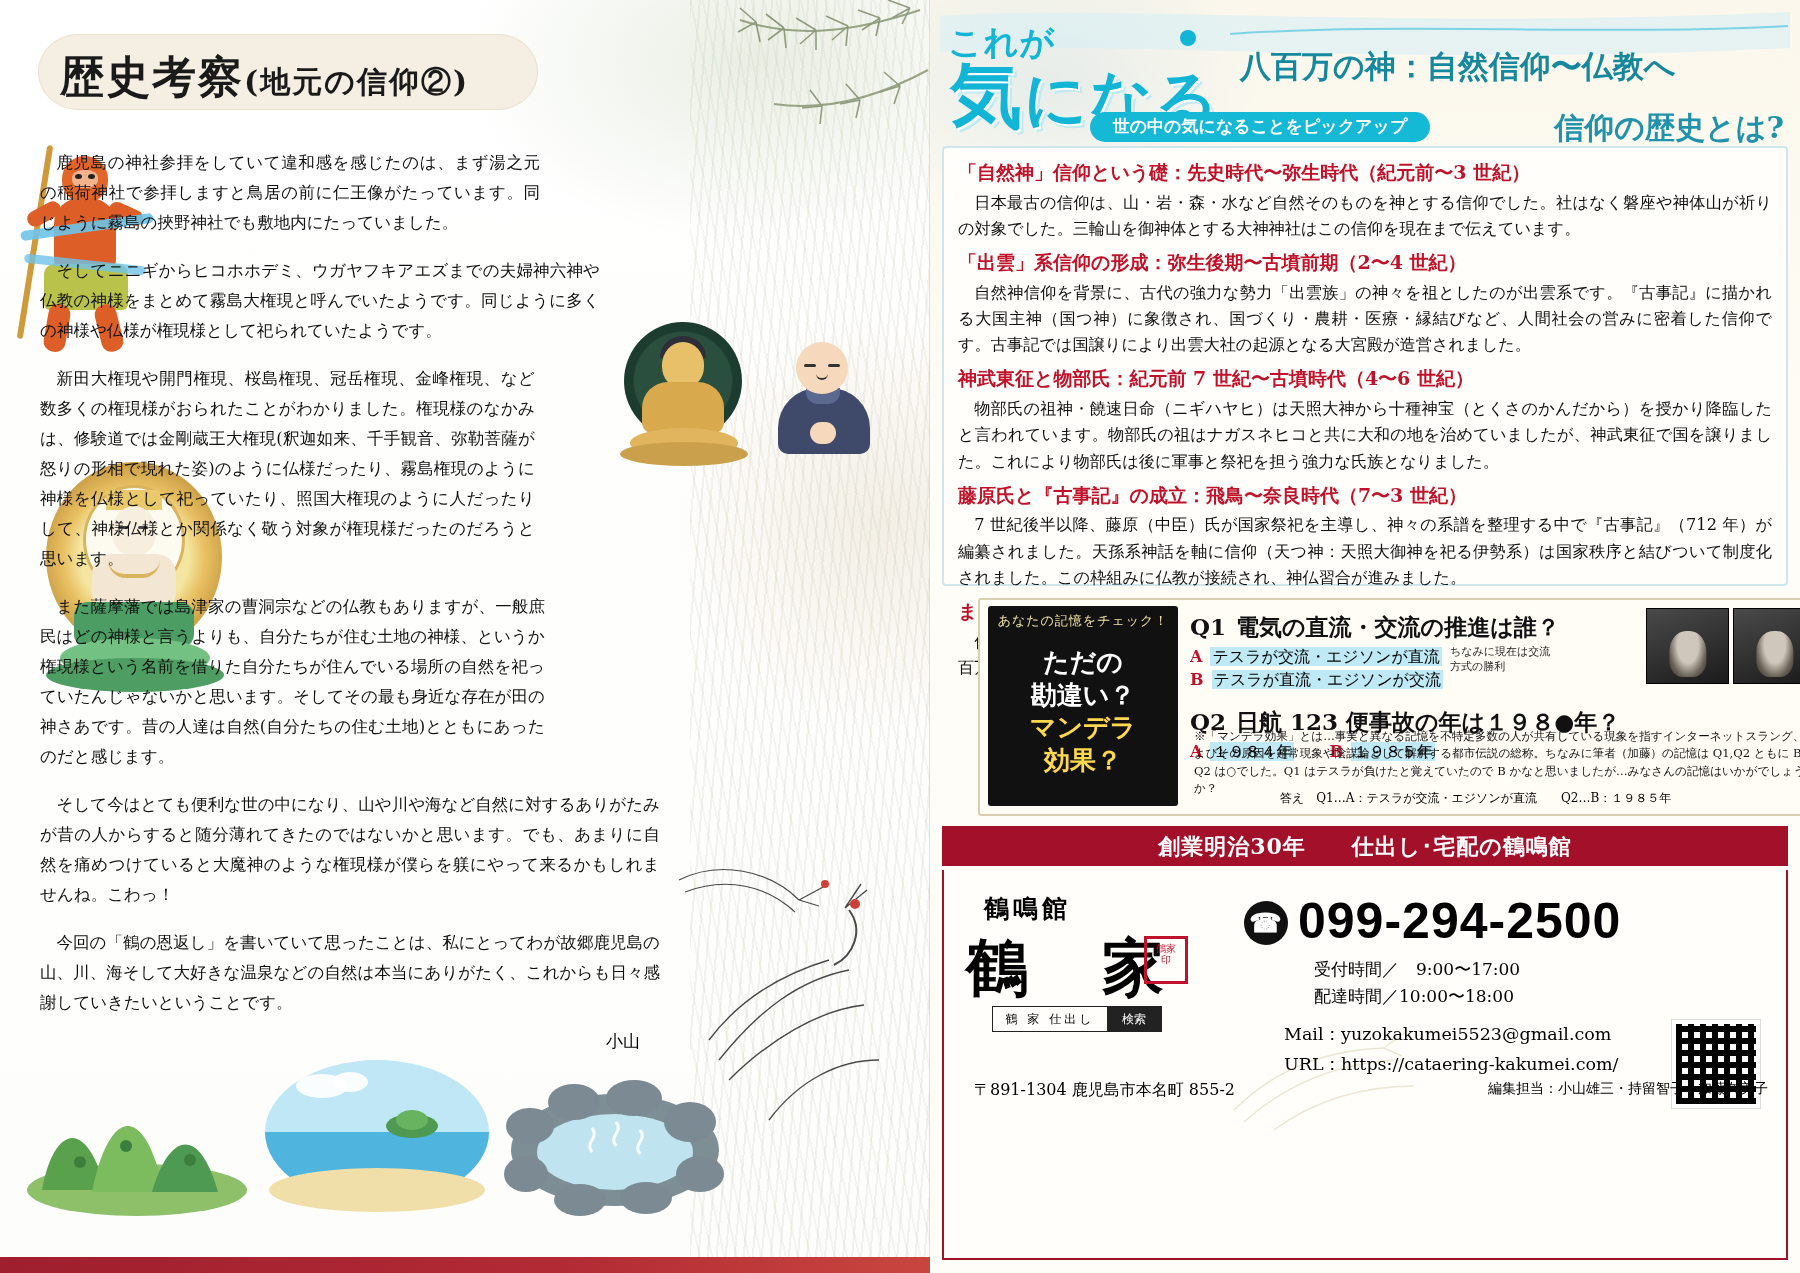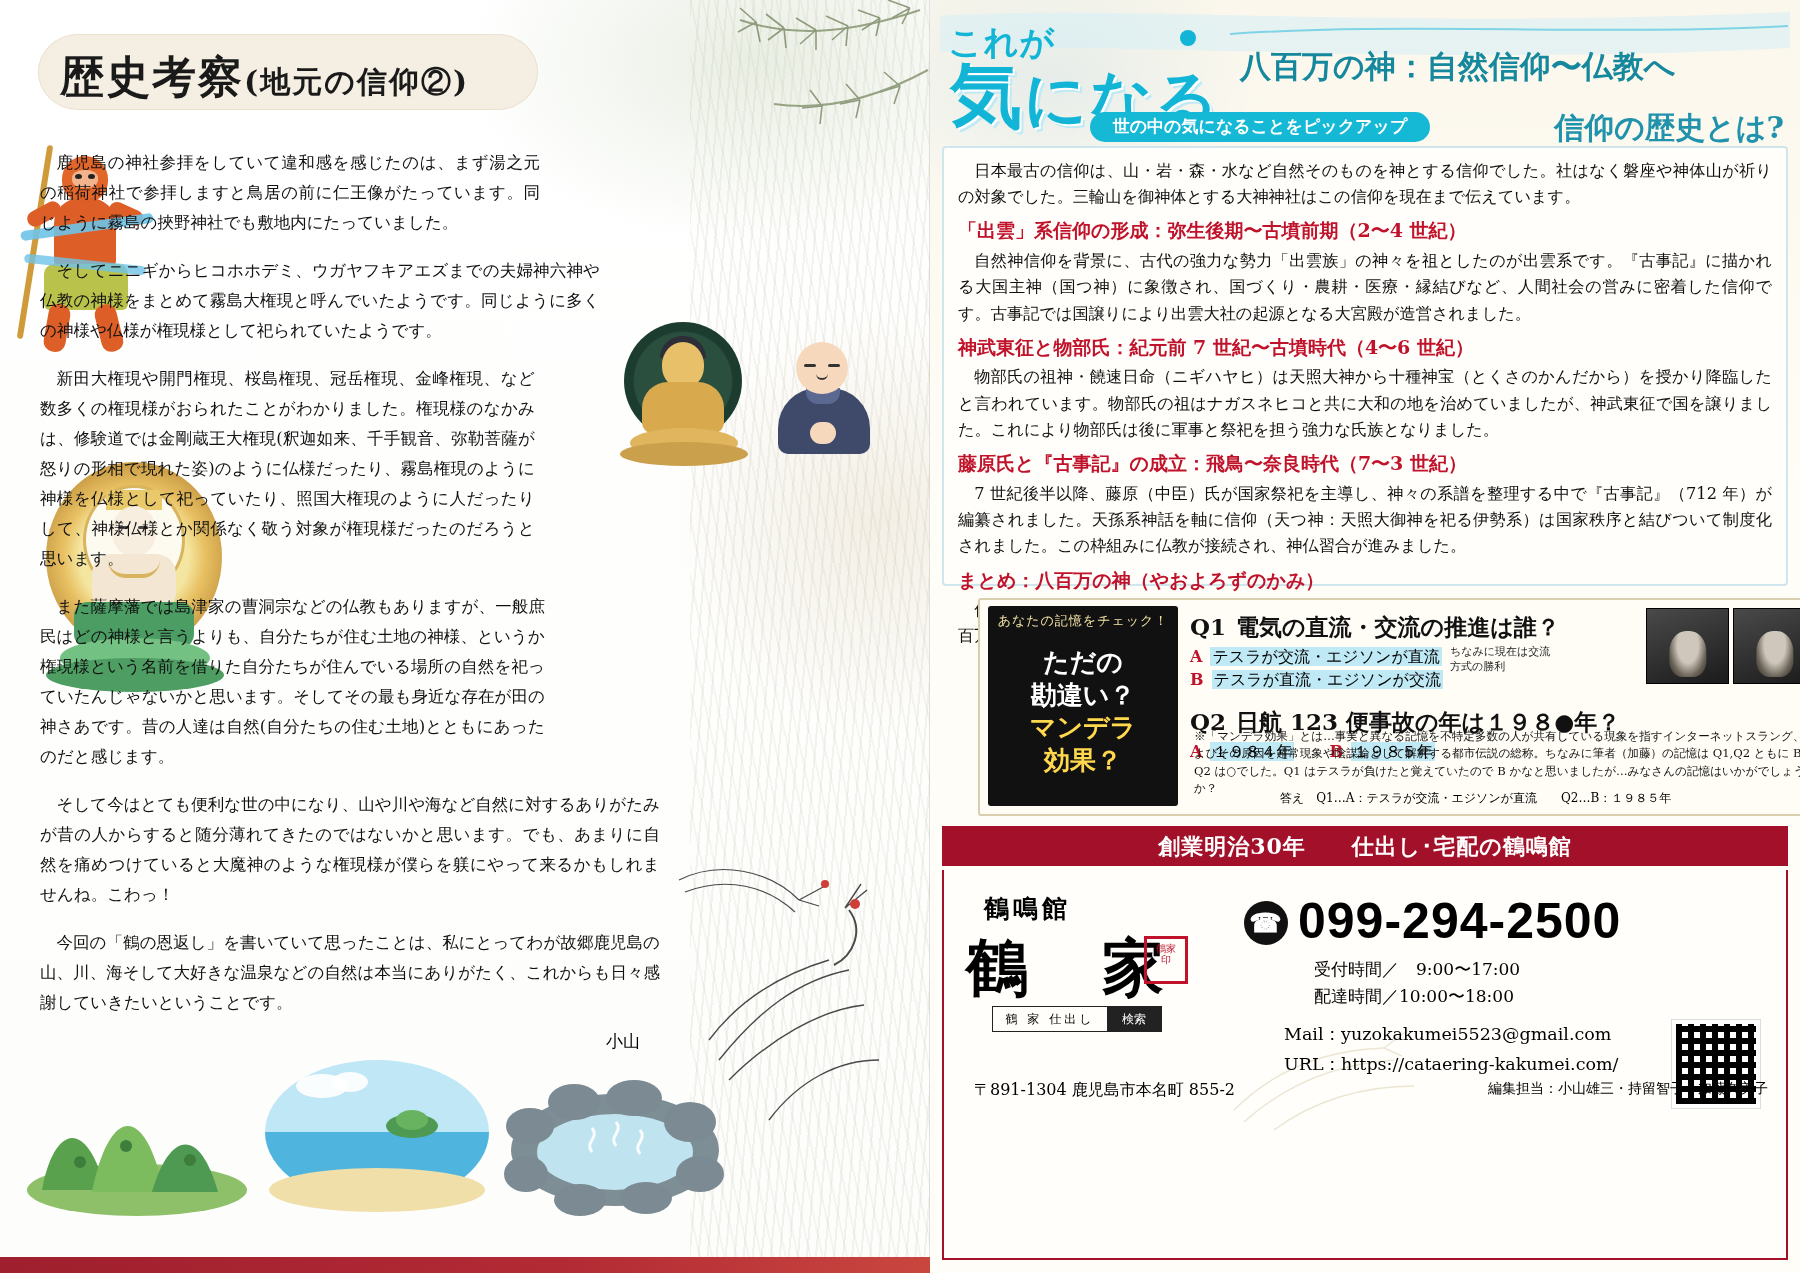--- a/index.html
+++ b/index.html
@@ -397,20 +397,21 @@
       <div class="korega">これが</div>
       <div class="kini">
         <span class="ki">気</span><span>になる</span>
       </div>
       <div class="maintitle">八百万の神：自然信仰〜仏教へ</div>
       <div class="pill">世の中の気になることをピックアップ</div>
       <div class="subtitle2">信仰の歴史とは?</div>
     </div>
 
     <div class="article">
+      <div class="art-h">「自然神」信仰という礎：先史時代〜弥生時代（紀元前〜3 世紀）</div>
       <div class="art-p">日本最古の信仰は、山・岩・森・水など自然そのものを神とする信仰でした。社はなく磐座や神体山が祈りの対象でした。三輪山を御神体とする大神神社はこの信仰を現在まで伝えています。</div>
       <div class="art-h">「出雲」系信仰の形成：弥生後期〜古墳前期（2〜4 世紀）</div>
       <div class="art-p">自然神信仰を背景に、古代の強力な勢力「出雲族」の神々を祖としたのが出雲系です。『古事記』に描かれる大国主神（国つ神）に象徴され、国づくり・農耕・医療・縁結びなど、人間社会の営みに密着した信仰です。古事記では国譲りにより出雲大社の起源となる大宮殿が造営されました。</div>
       <div class="art-h">神武東征と物部氏：紀元前 7 世紀〜古墳時代（4〜6 世紀）</div>
       <div class="art-p">物部氏の祖神・饒速日命（ニギハヤヒ）は天照大神から十種神宝（とくさのかんだから）を授かり降臨したと言われています。物部氏の祖はナガスネヒコと共に大和の地を治めていましたが、神武東征で国を譲りました。これにより物部氏は後に軍事と祭祀を担う強力な氏族となりました。</div>
       <div class="art-h">藤原氏と『古事記』の成立：飛鳥〜奈良時代（7〜3 世紀）</div>
       <div class="art-p">7 世紀後半以降、藤原（中臣）氏が国家祭祀を主導し、神々の系譜を整理する中で『古事記』（712 年）が編纂されました。天孫系神話を軸に信仰（天つ神：天照大御神を祀る伊勢系）は国家秩序と結びついて制度化されました。この枠組みに仏教が接続され、神仏習合が進みました。</div>
       <div class="art-h">まとめ：八百万の神（やおよろずのかみ）</div>
       <div class="art-p">信仰の対象が神々や仏様へ変わっても、日本の信仰は、山や岩、水など自然そのものに神性を見いだす「八百万の神」に象徴され、後の神話や制度宗教の土台となったと言えます。</div>
       <div class="art-note">（ChatGPTの情報からまとめてみました）</div>

